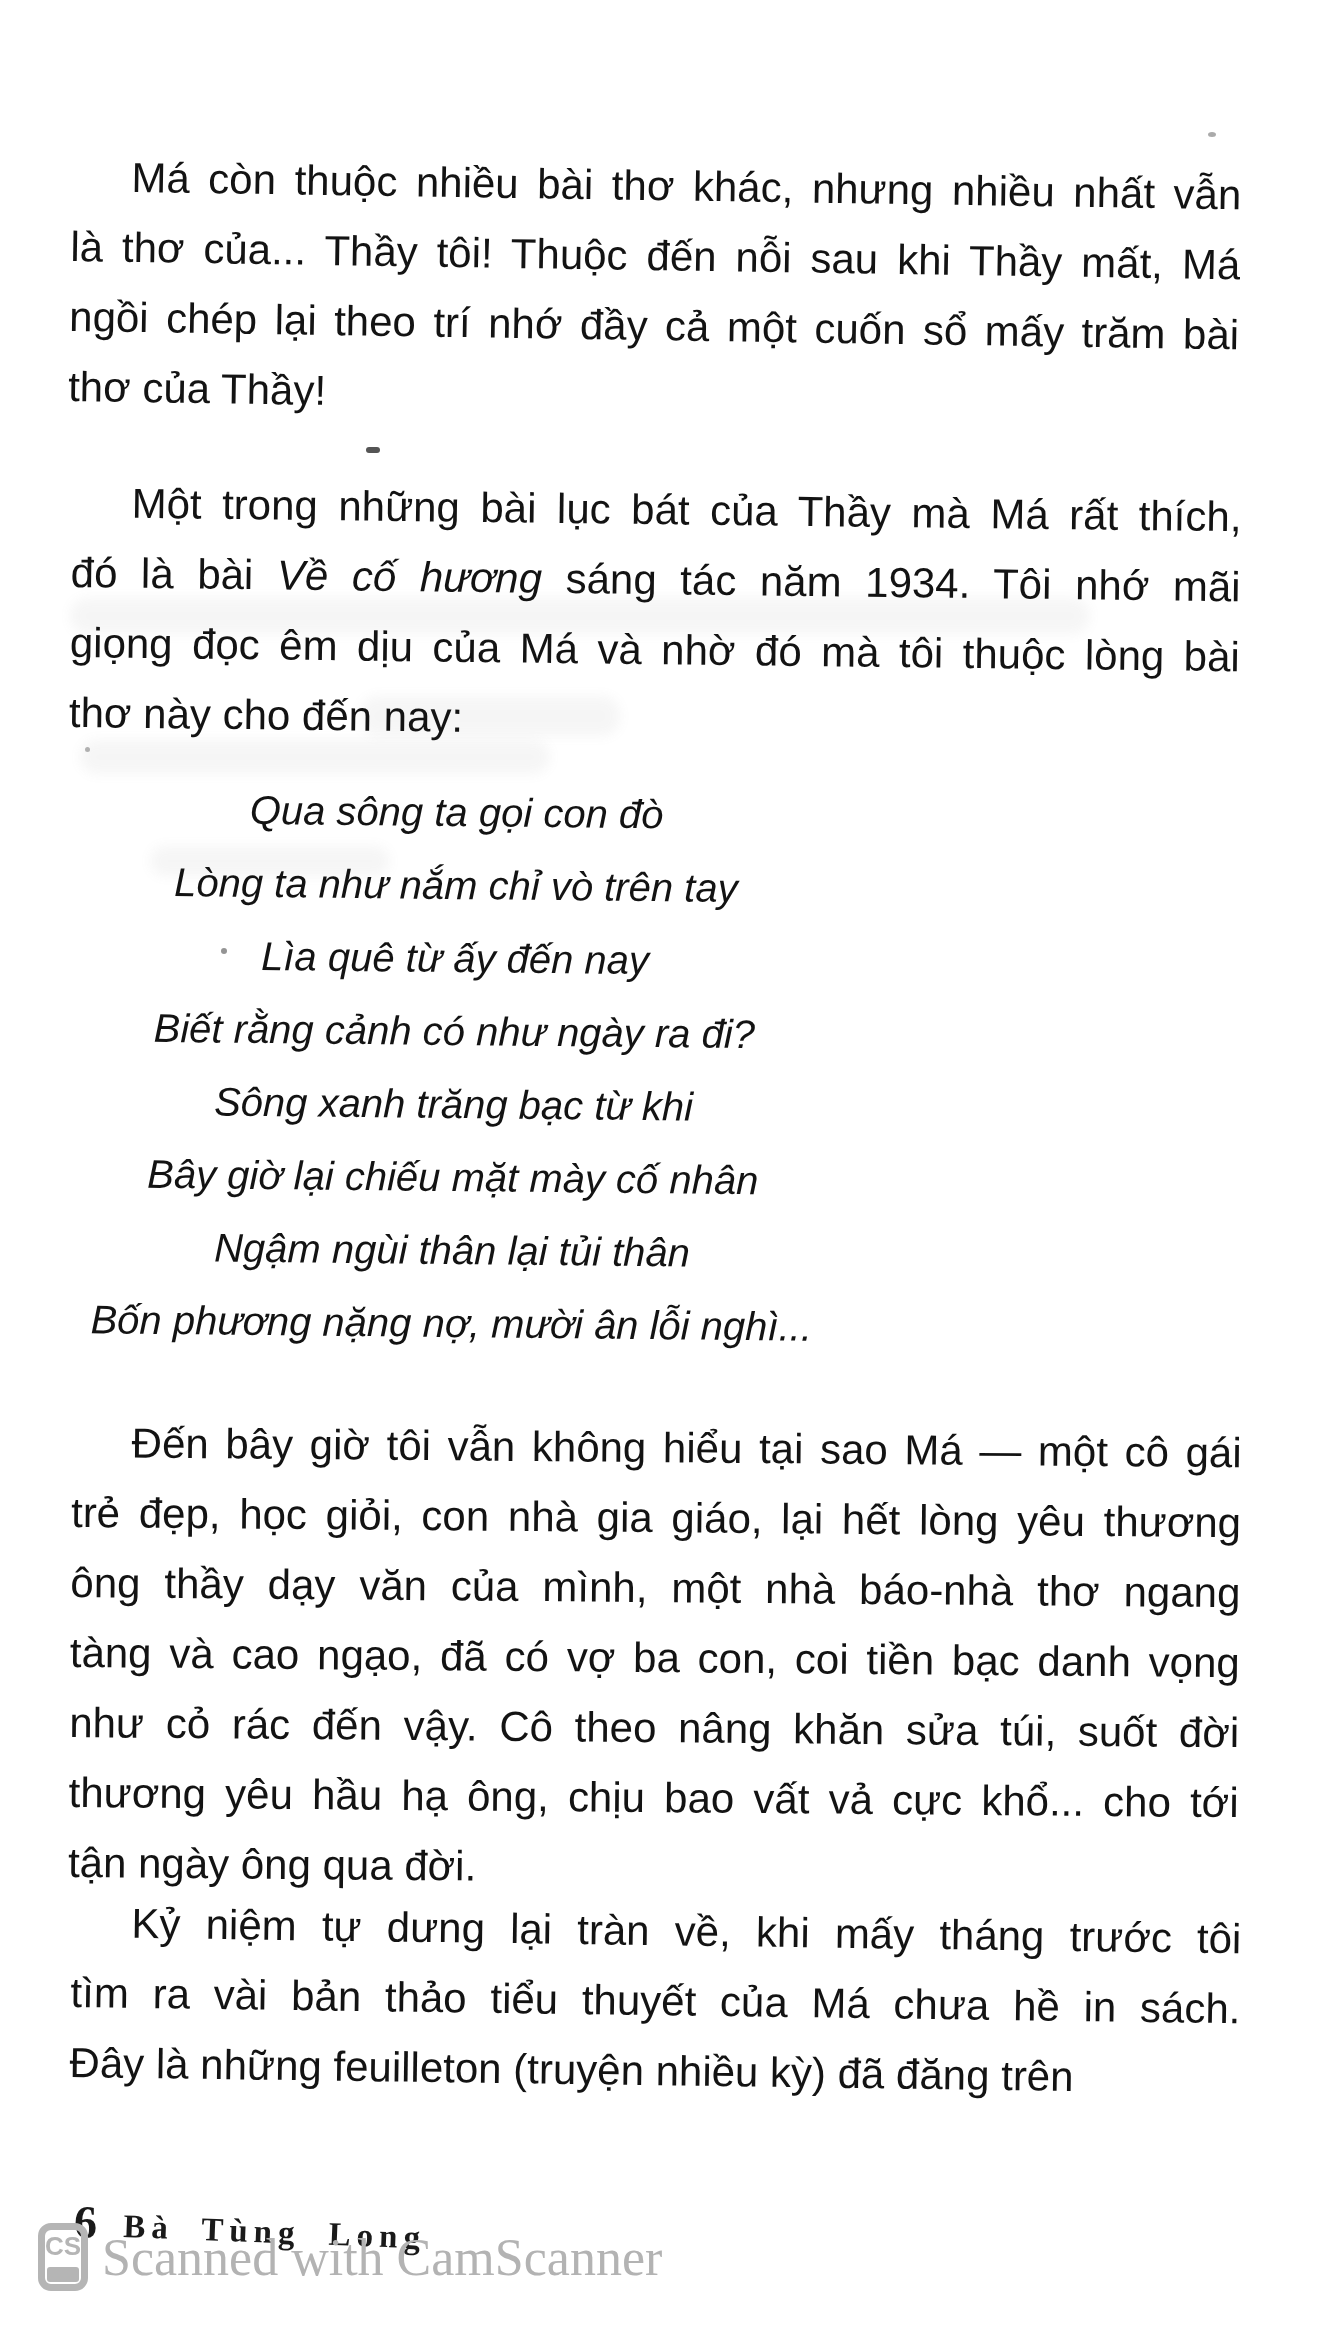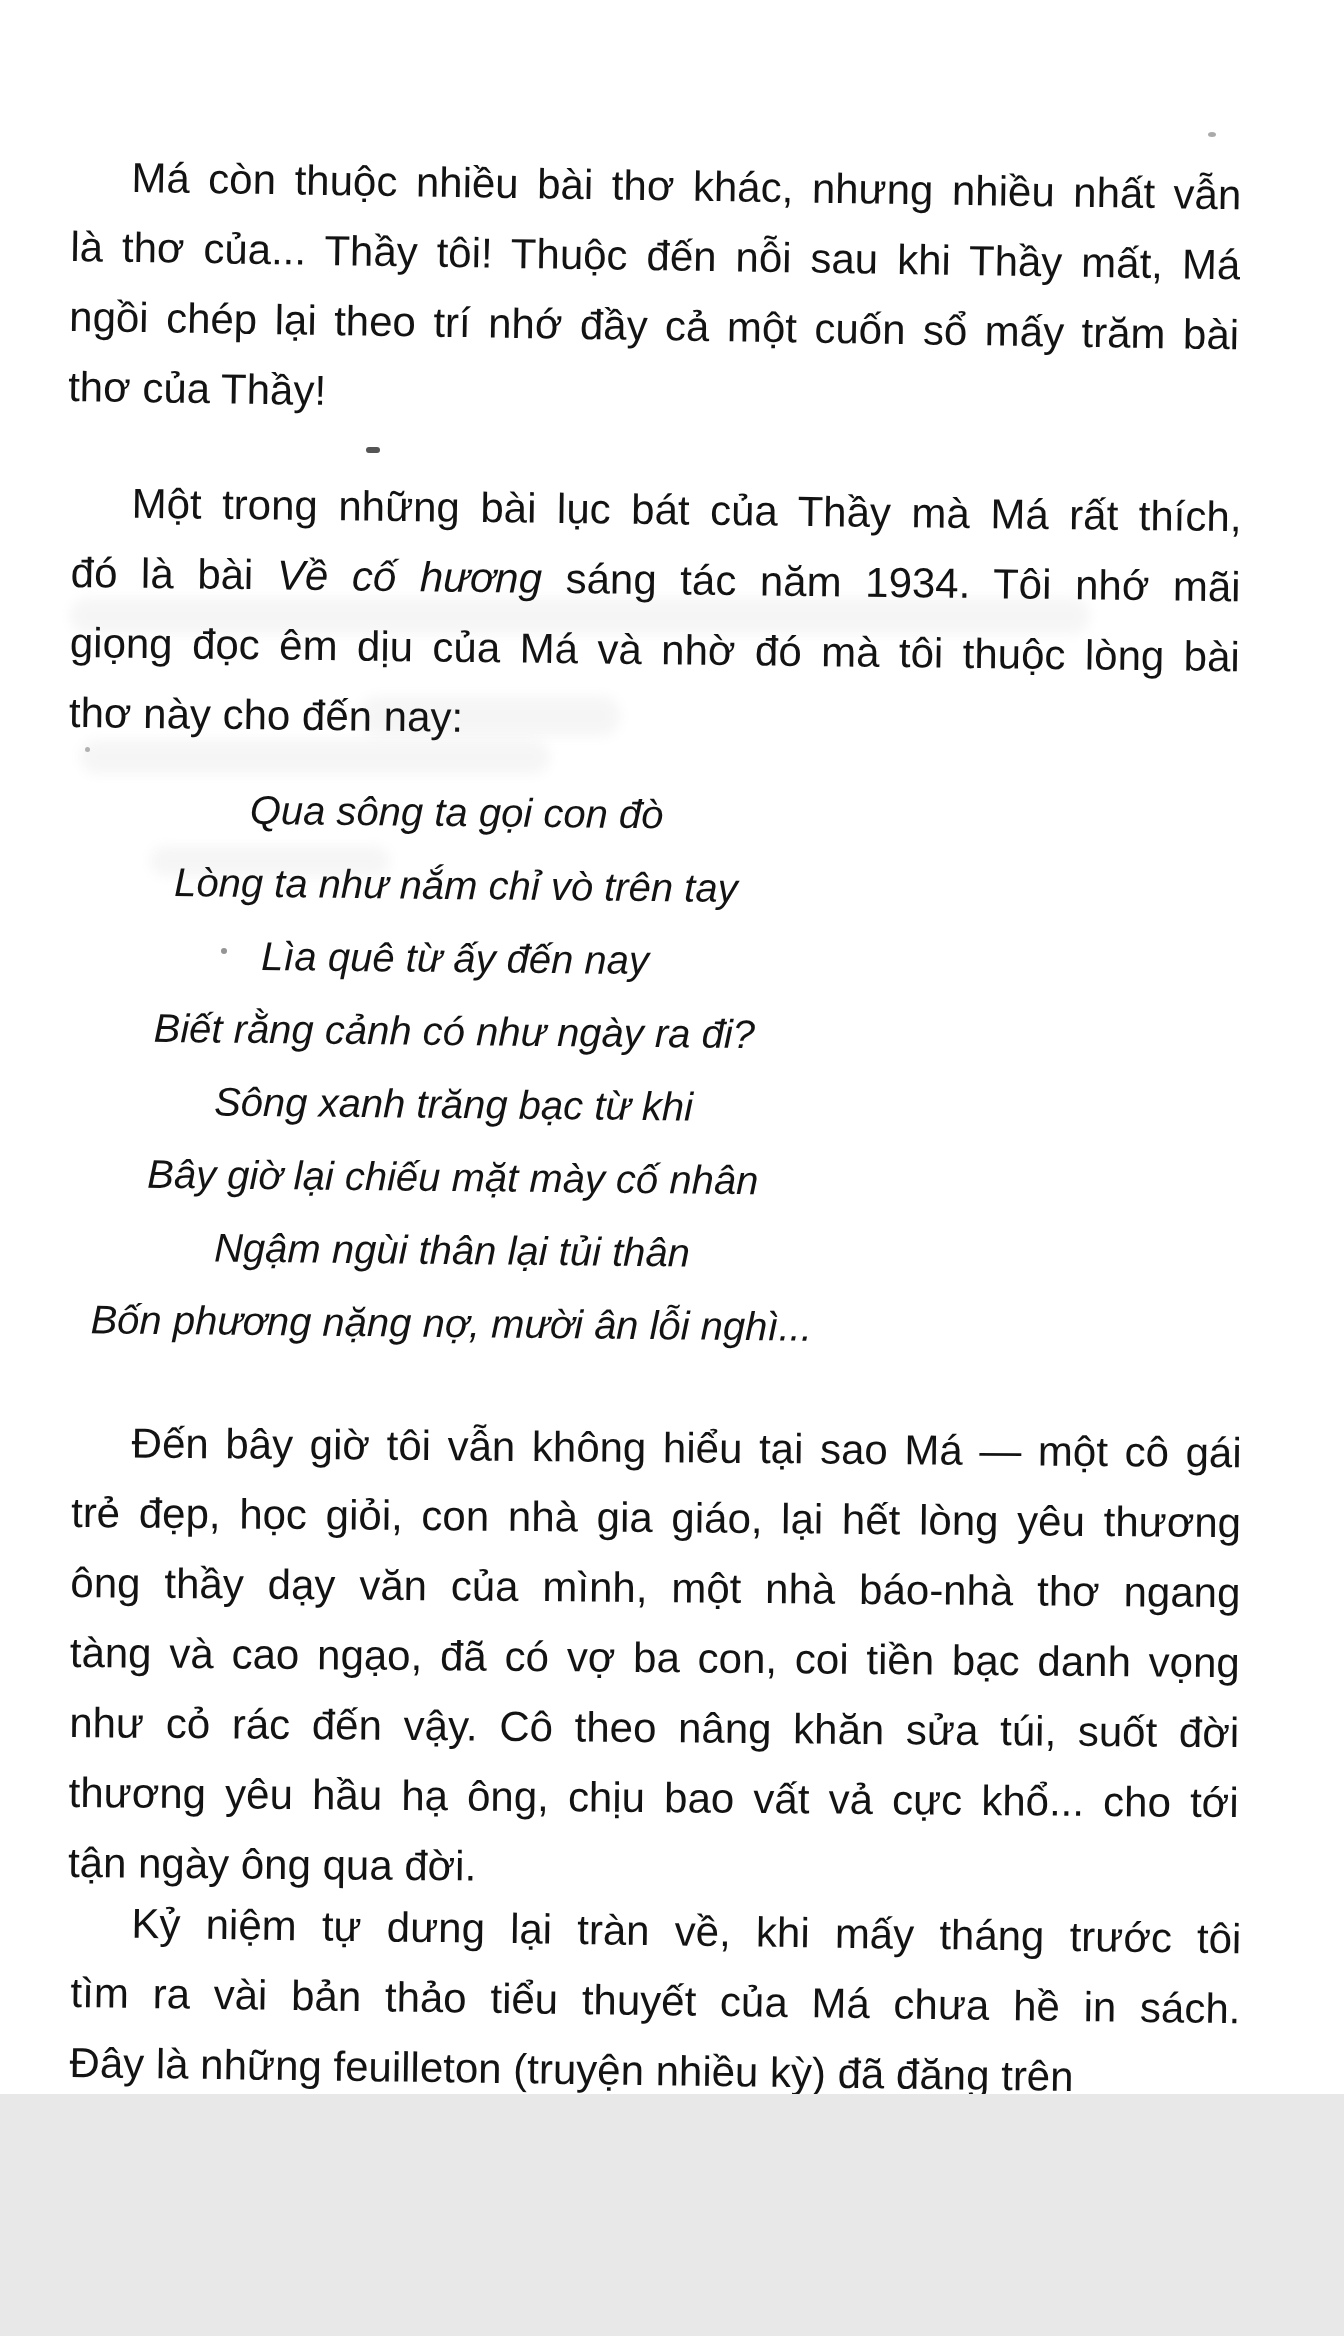--- a/index.html
+++ b/index.html
@@ -1,17 +1,17 @@
 <!DOCTYPE html>
 <html><head>
 <meta charset="utf-8">
 <style>
   html,body{margin:0;padding:0;background:#e8e8e8;}
   .page{
-    position:relative;width:1344px;height:2094px;background:#ffffff;
+    position:relative;width:1344px;height:2336px;background:#ffffff;
     font-family:"Liberation Sans",sans-serif;color:#131313;overflow:hidden;
     margin:0 auto;
   }
   
   .para{position:absolute;left:72px;width:1170px;font-size:42px;line-height:70px;}
   .para .line{
     text-align:justify;text-align-last:justify;text-justify:inter-word;
     height:70px;overflow:hidden;white-space:normal;
   }
   .para .line.short{text-align-last:left;}

